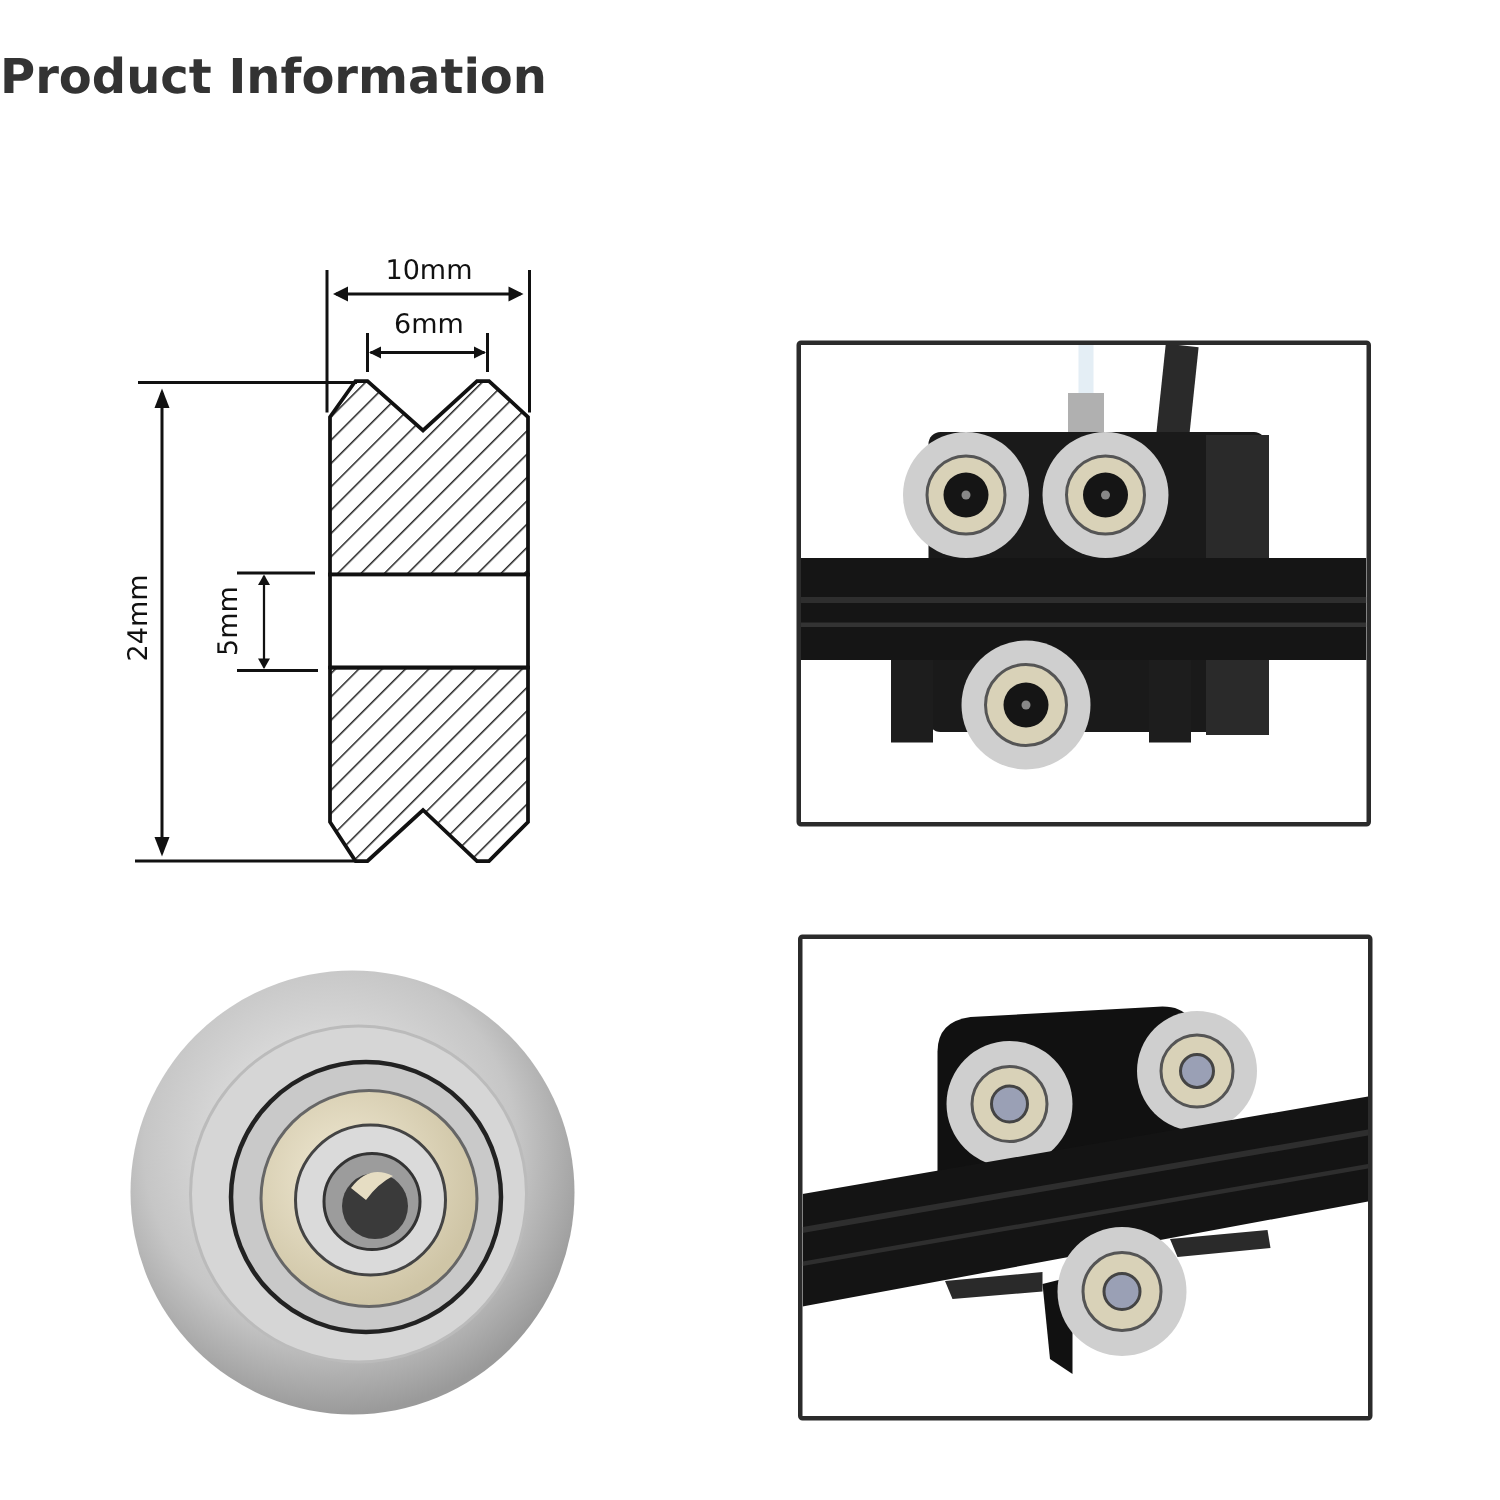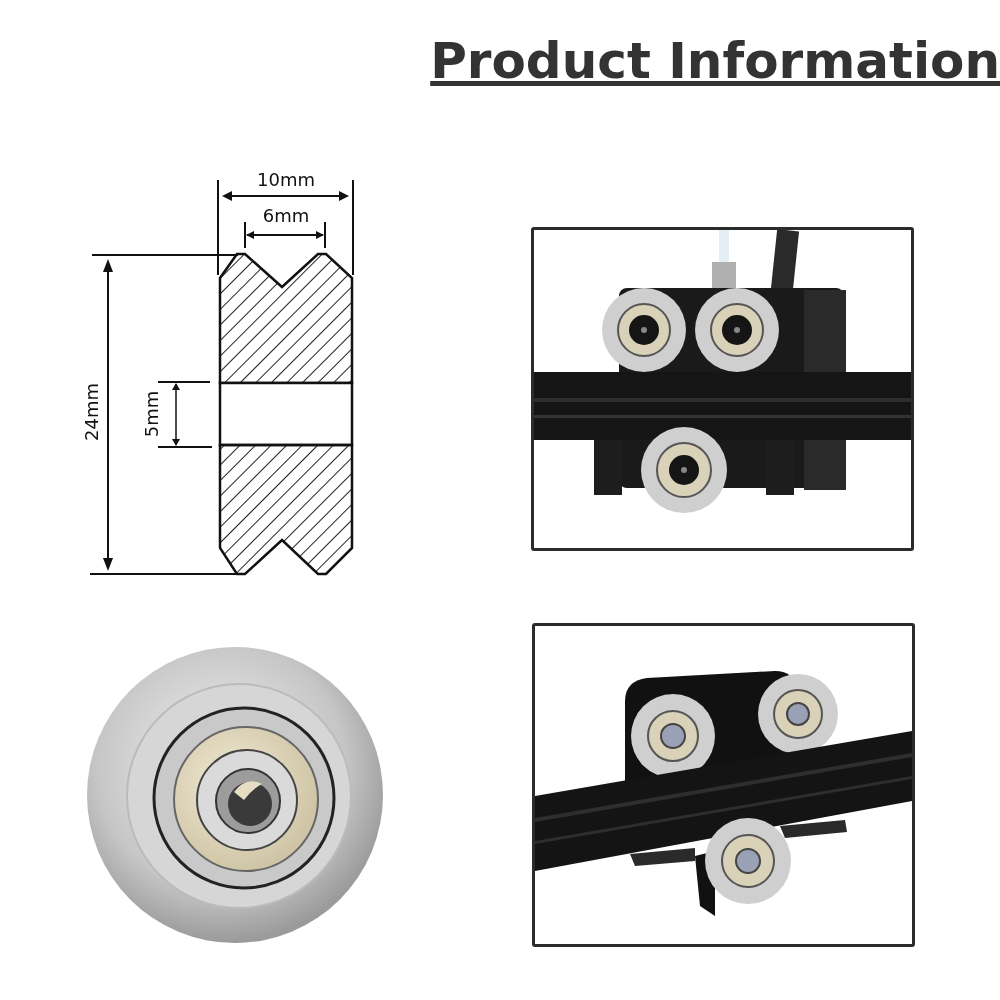--- a/index.html
+++ b/index.html
@@ -1,17 +1,17 @@
 <!DOCTYPE html>
 <html><head>
 <meta charset="utf-8">
 <style>
   html, body { margin:0; padding:0; background:#ffffff; }
   body { width:1000px; height:1000px; position:relative; overflow:hidden; font-family:"DejaVu Sans", sans-serif; }
-  .title { position:absolute; left:0; top:32px; width:1000px; text-align:right; font-family:"DejaVu Sans", sans-serif; font-weight:bold; font-size:50px; color:#333333; letter-spacing:0px;text-decoration:underline; }
+  .title { position:absolute; left:0; top:32px; width:1000px; text-align:left; font-family:"DejaVu Sans", sans-serif; font-weight:bold; font-size:32px; color:#333333; letter-spacing:0px; }
   .diagram { position:absolute; left:0; top:0; width:1000px; height:1000px; }
   .frame { position:absolute; border:3px solid #2b2b2b; border-radius:3px; background:#fff; overflow:hidden; }
   .frame1 { left:531px; top:227px; width:377px; height:318px; }
   .frame2 { left:532px; top:623px; width:377px; height:318px; }
   .wheel-photo { position:absolute; left:84px; top:644px; width:302px; height:302px; }
 </style>
 </head>
 <body>
 
 <div class="title">Product Information</div>

